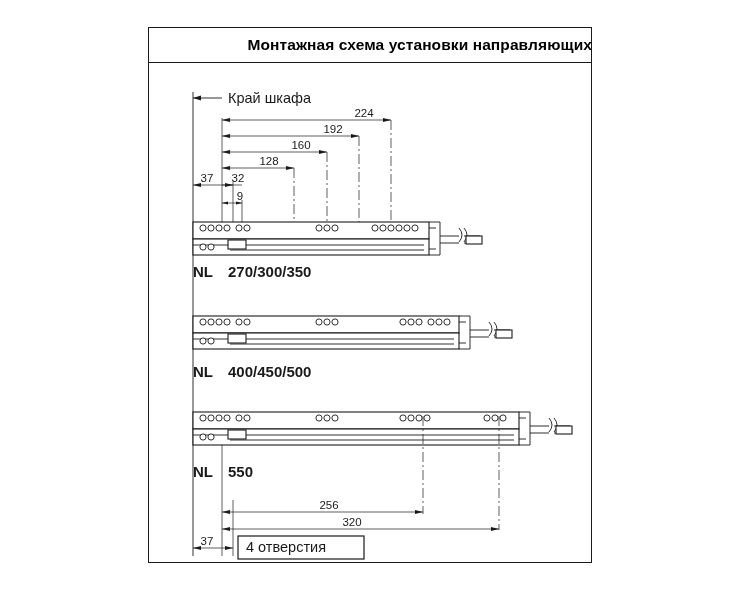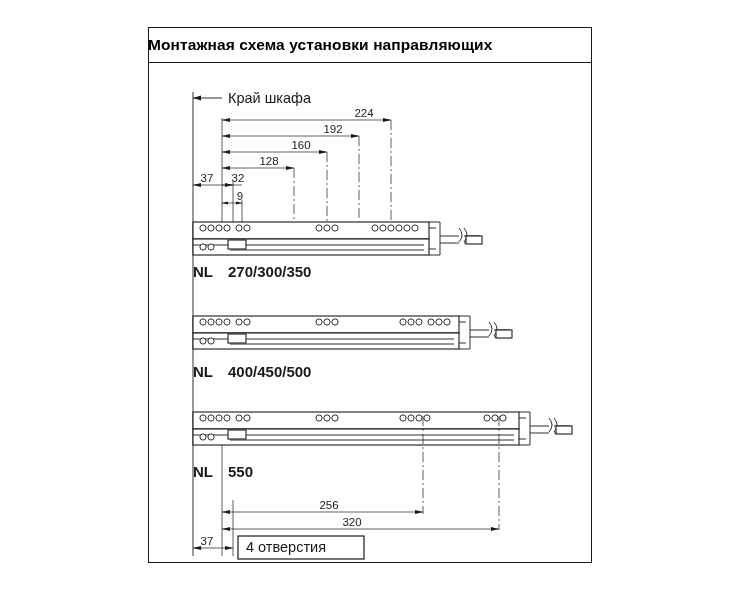--- a/index.html
+++ b/index.html
@@ -31,21 +31,21 @@
   .title-box {
     position: absolute;
     left: 148px;
     top: 27px;
     width: 444px;
     height: 36px;
     border-bottom: 1.5px solid #1a1a1a;
     box-sizing: border-box;
     display: flex;
     align-items: center;
-    justify-content: flex-start;
+    justify-content: flex-end;
   }
   .title-text {
     font-size: 15.5px;
     font-weight: bold;
     letter-spacing: 0.1px;
     white-space: nowrap;
   }
   svg.diagram {
     position: absolute;
     left: 0;

